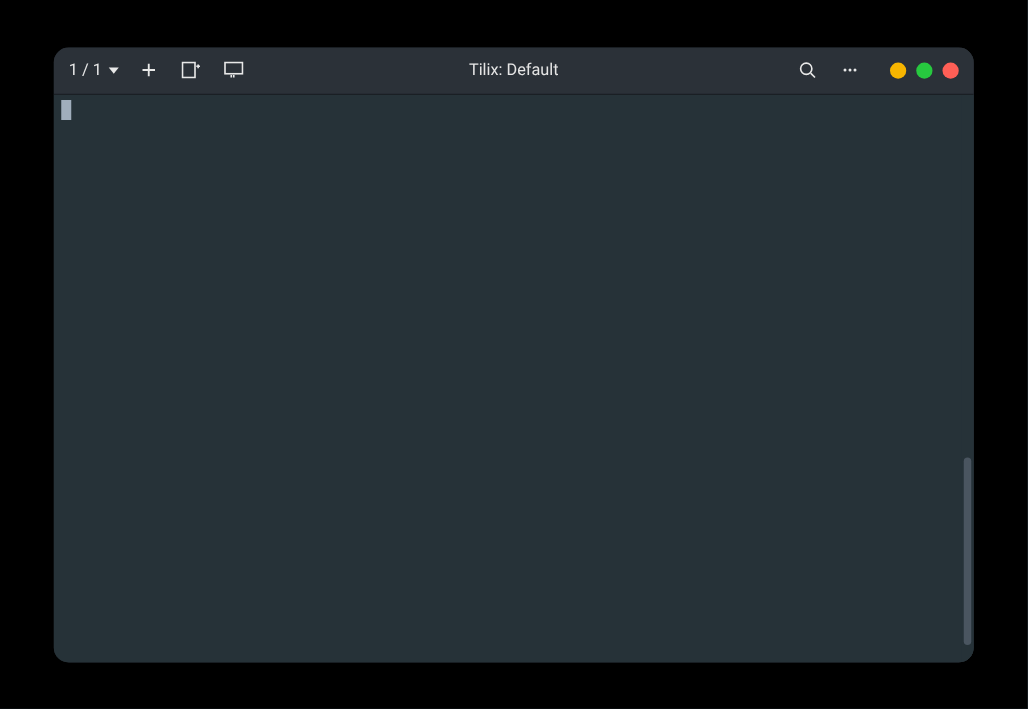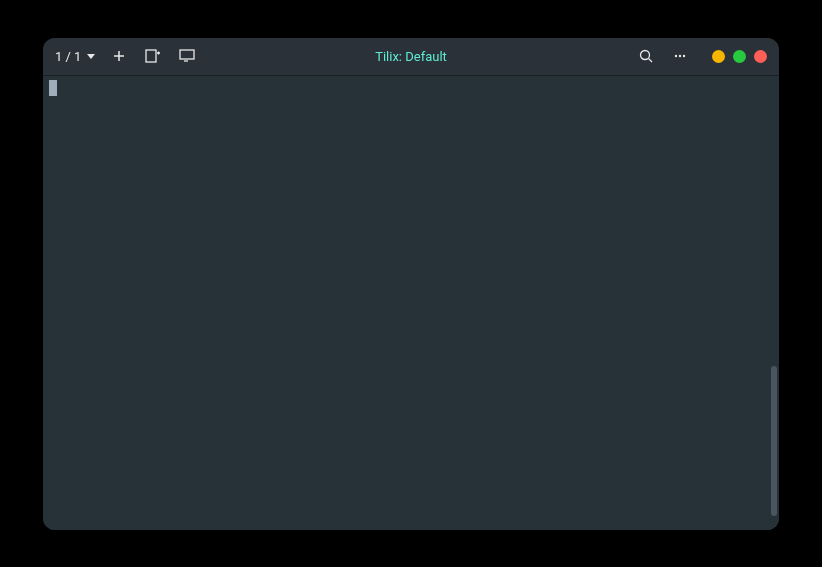--- a/index.html
+++ b/index.html
@@ -61,21 +61,21 @@
       justify-content: center;
       width: 20px;
       height: 20px;
       cursor: pointer;
       color: #e8e8e8;
     }
     .title-text {
       position: absolute;
       left: 50%;
       transform: translateX(-50%);
-      color: #5eead4;
+      color: #e5e5e5;
       font-size: 13px;
     }
     .titlebar-right {
       margin-left: auto;
       display: flex;
       align-items: center;
       gap: 14px;
     }
     .window-controls {
       display: flex;

